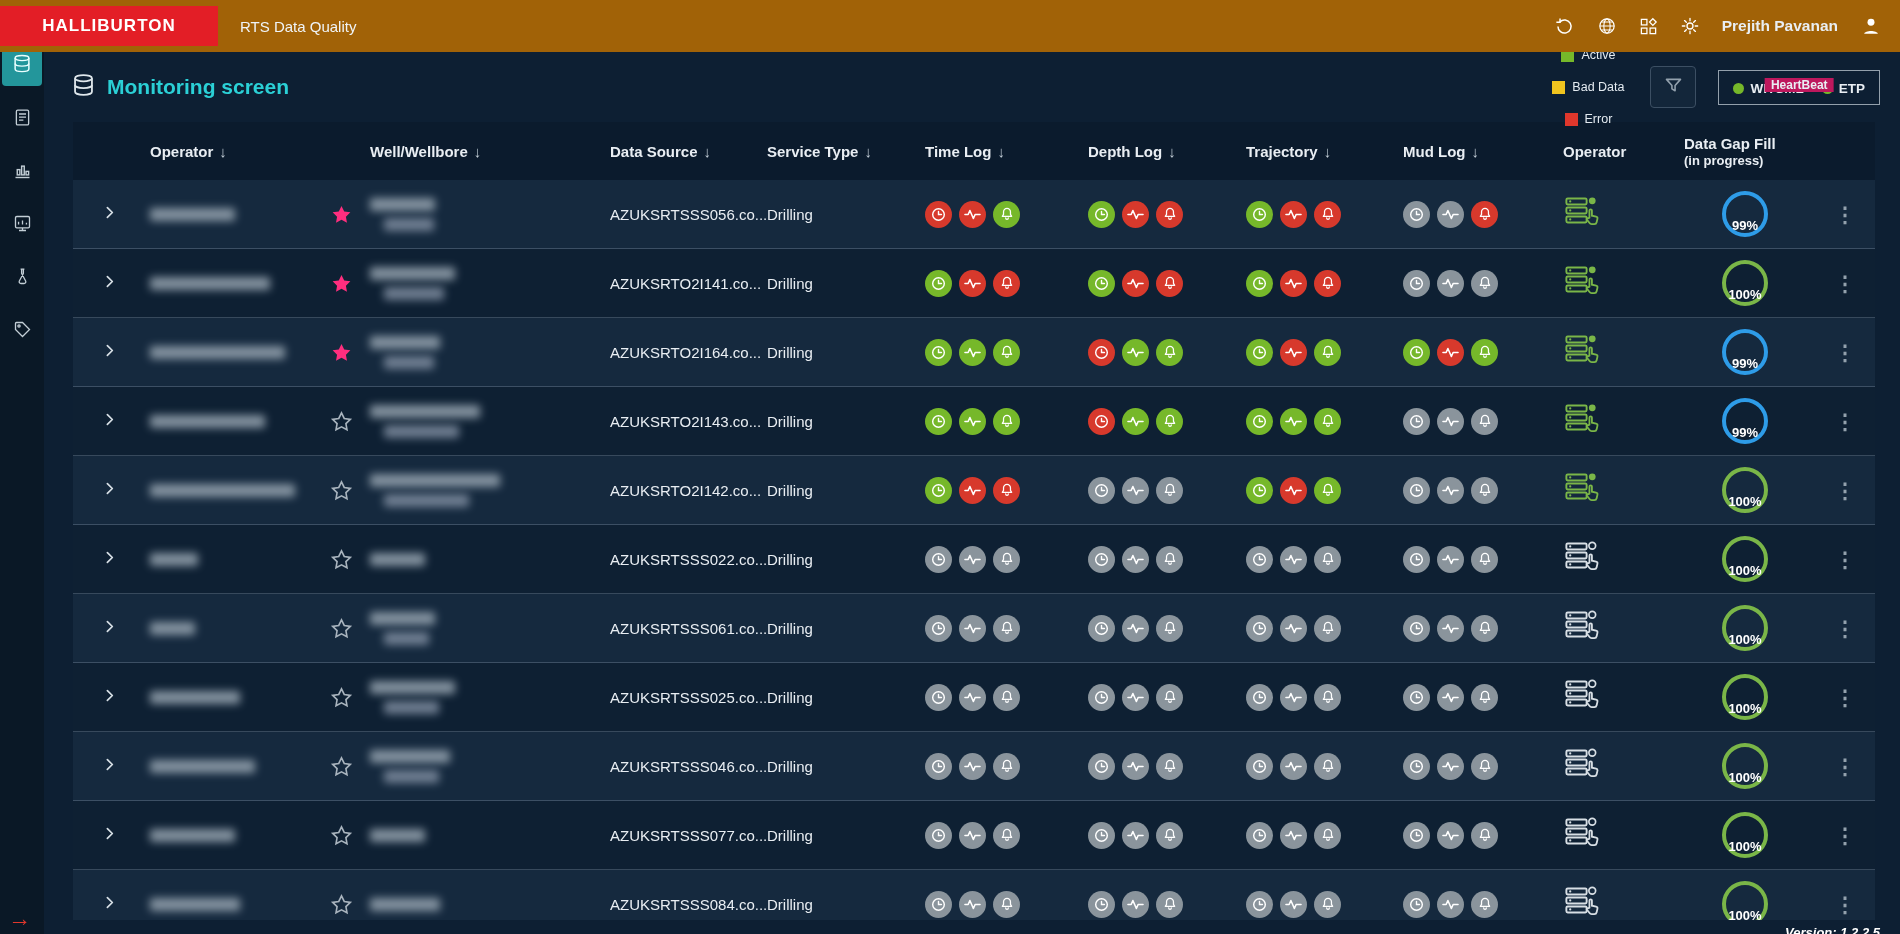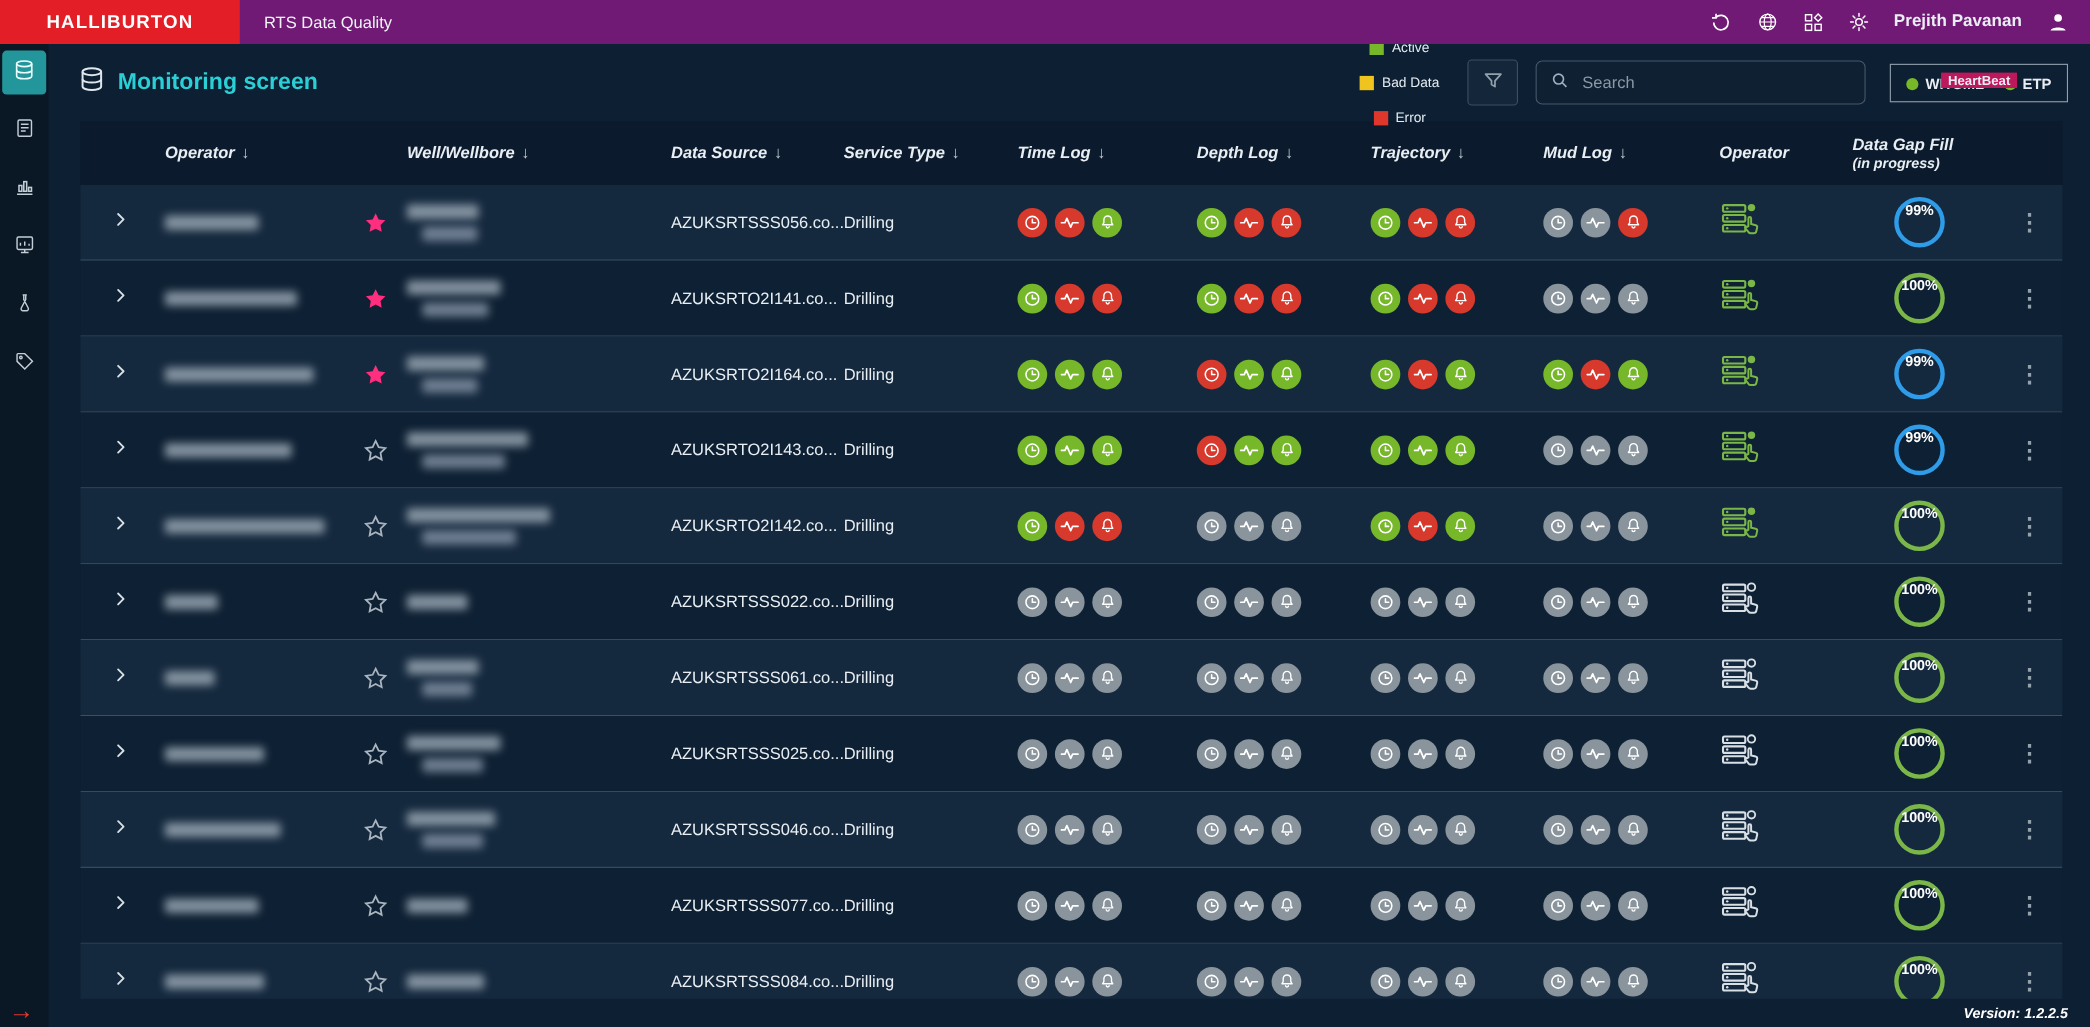--- a/index.html
+++ b/index.html
@@ -5,21 +5,21 @@
   * { box-sizing: border-box; }
   html,body { margin:0; padding:0; }
   body {
     width:1900px; height:934px; overflow:hidden; position:relative;
     background:#0d1f33; color:#e9eef3;
     font-family:"Liberation Sans", sans-serif;
   }
   [data-interactable="true"]{ cursor:pointer; }
 
   
-  .topbar{ height:40px; background:#701a75; display:flex; align-items:center; position:relative; z-index:5;}
+  .topbar{ height:52px; background:#a16207; display:flex; align-items:center; position:relative; z-index:5;}
   .logo{ width:218px; height:40px; background:#e31e26; display:flex; align-items:center; justify-content:center;
          color:#fff; font-weight:700; font-size:17px; letter-spacing:1px; }
   .app-title{ margin-left:22px; font-size:15px; color:#f0f4f7; }
   .tb-right{ margin-left:auto; display:flex; align-items:center; gap:22px; padding-right:18px; }
   .tb-icon{ display:flex; align-items:center; }
   .user-name{ font-weight:700; font-size:15.5px; }
 
   
   .sidebar{ position:absolute; top:40px; left:0; width:44px; height:894px; background:#0a1826;
             display:flex; flex-direction:column; align-items:center; padding-top:6px; gap:13px; z-index:4; }
@@ -47,21 +47,21 @@
              padding:0 6px; font-size:12px; font-weight:700; white-space:nowrap;margin-top:16px; }
   .hb-items{ display:flex; gap:18px; align-items:center; font-weight:700; font-size:13.5px; }
   .hb-item{ display:flex; gap:6px; align-items:center; }
   .dot{ width:11px; height:11px; border-radius:50%; }
 
   
   .table{ margin-left:29px; width:1802px; }
   .grid{ display:grid; align-items:center;
          grid-template-columns:73px 175px 40px 240px 157px 158px 163px 158px 157px 160px 121px 140px 60px; }
   .thead{ height:58px; background:#0b1b2d; font-size:15px; font-weight:700; }
-  .hcell{ display:flex; align-items:center; gap:6px; padding-left:9px;font-style:italic; }
+  .hcell{ display:flex; align-items:center; gap:6px; padding-left:9px; }
   .hcell.op{ padding-left:4px; }
   .hcell.gap-h{ flex-direction:column; align-items:flex-start; gap:1px; }
   .hcell .sub{ font-size:13px; }
   .sort{ color:#c2cdd6; font-weight:400; font-size:15px; }
   .rows{ height:740px; overflow:hidden; }
   .row{ height:69px; border-bottom:1px solid rgba(160,180,200,0.28); }
   .row:nth-child(odd){ background:#15293e; }
   .row:nth-child(even){ background:#0e2033; }
   .cell{ padding-left:9px; }
   .c-exp,.c-star,.c-menu{ display:flex; justify-content:center; padding-left:0; }
@@ -84,21 +84,21 @@
   .spot.active rect{ stroke:#7ab648; }
   .spot.active .d{ fill:#7ab648; }
   .spot.active .dot-s{ fill:#7ab648; stroke:none; }
   .spot.active .hand{ stroke:#7ab648; }
   .spot.inactive rect{ stroke:#d8dfe5; }
   .spot.inactive .d{ fill:#d8dfe5; }
   .spot.inactive .dot-s{ fill:none; stroke:#d8dfe5; stroke-width:1.5; }
   .spot.inactive .hand{ stroke:#d8dfe5; }
   .c-gap{ display:flex; justify-content:center; padding-left:0; }
   .ring{ width:46px; height:46px; border-radius:50%; border:4px solid #7ab648;
-         display:flex; align-items:flex-start; justify-content:center; font-size:13px; font-weight:700; color:#fff; }
+         display:flex; align-items:flex-end; justify-content:center; font-size:13px; font-weight:700; color:#fff; }
   .ring.blue{ border-color:#2e9ce8; }
   .ring.green{ border-color:#7ab648; }
   .kebab{ font-size:21px; color:#93a1ad; font-weight:700; line-height:1; }
   .version{ position:absolute; right:20px; bottom:6px; font-size:13px; font-style:italic; font-weight:700; color:#fff; }
 </style>
 </head>
 <body>
 
 <header class="topbar" data-interactable="false">
   <div class="logo" data-interactable="false">
@@ -245,29 +245,20 @@
     </div>
 
     <button class="filter-btn" data-interactable="true">
       <span data-interactable="false">
         <svg viewBox="0 0 24 24" width="21" height="21">
             <path d="M4 5h16l-6.2 7v6l-3.6-2.2V12z" fill="none" stroke="#93a1ad" stroke-width="1.8" stroke-linejoin="round"></path>
           </svg>
       </span>
     </button>
 
-    <div class="search-box" data-interactable="false">
-      <span data-interactable="false">
-        <svg viewBox="0 0 24 24" width="18" height="18">
-            <circle cx="10.5" cy="10.5" r="6" fill="none" stroke="#9fb0bf" stroke-width="2"></circle>
-            <path d="M15 15l5 5" stroke="#9fb0bf" stroke-width="2"></path>
-          </svg>
-      </span>
-      <input type="text" data-interactable="true" placeholder="Search" style="">
-    </div>
 
     <div class="heartbeat" data-interactable="false">
       <span class="hb-label" data-interactable="false">HeartBeat</span>
       <div class="hb-items">
         <span class="hb-item" data-interactable="false">
             <span class="dot" data-interactable="false" style="background: rgb(118, 184, 42);"></span>
             <span>WITSML</span>
           </span>
         <span class="hb-item" data-interactable="false">
             <span class="dot" data-interactable="false" style="background: rgb(118, 184, 42);"></span>

